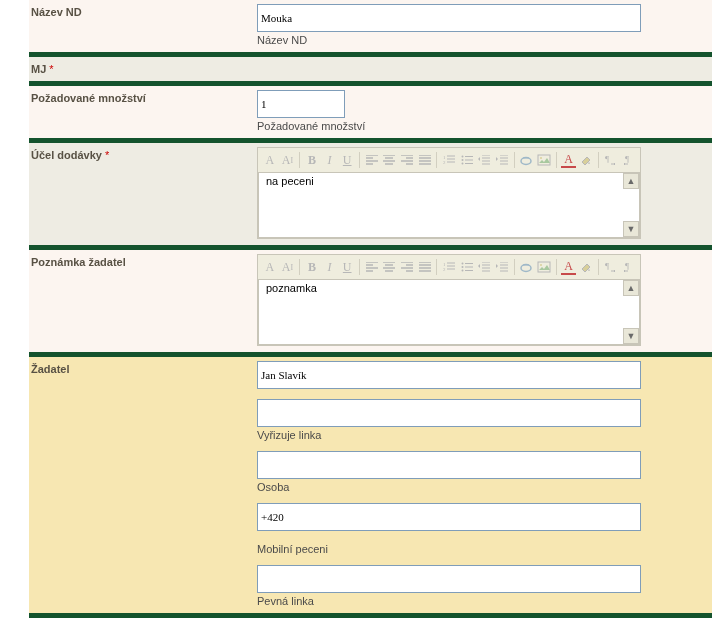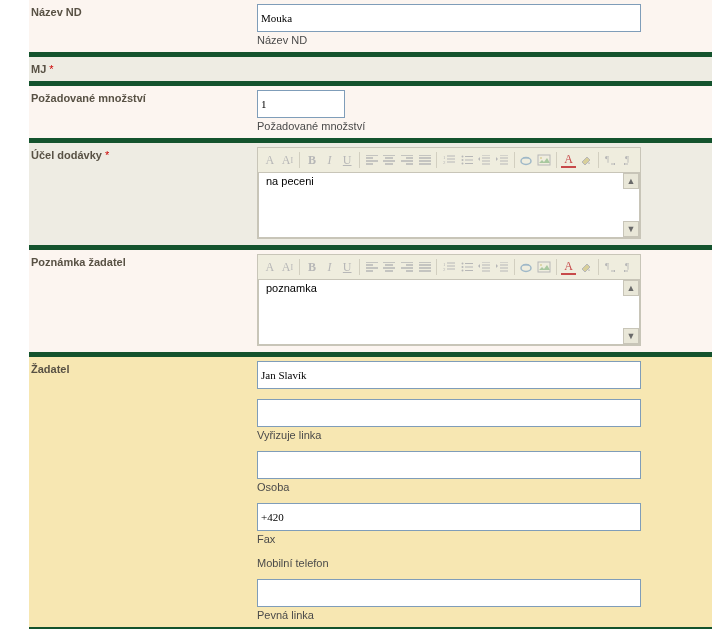--- a/index.html
+++ b/index.html
@@ -362,20 +362,19 @@
   <div class="field-col">
     <input type="text" class="w-wide" value="Jan Slavík" style="">
     <div style="height:10px"></div>
     <input type="text" class="w-wide" value="" style="">
     <div class="helper">Vyřizuje linka</div>
     <div style="height:10px"></div>
     <input type="text" class="w-wide" value="" style="">
     <div class="helper">Osoba</div>
     <div style="height:10px"></div>
     <input type="text" class="w-wide" value="+420" style="">
-    <div class="helper">Fax</div>
-    <div style="height:10px"></div>
-    <div class="helper">Mobilní telefon</div>
+    <div style="height:10px"></div>
+    <div class="helper">Mobilní peceni</div>
     <div style="height:10px"></div>
     <input type="text" class="w-wide" value="" style="">
     <div class="helper">Pevná linka</div>
   </div>
 </div>
 
 </body></html>

